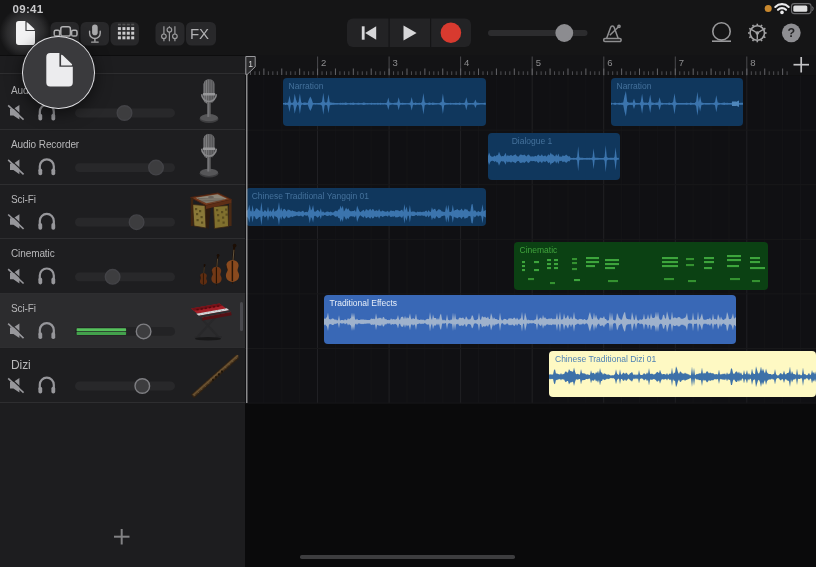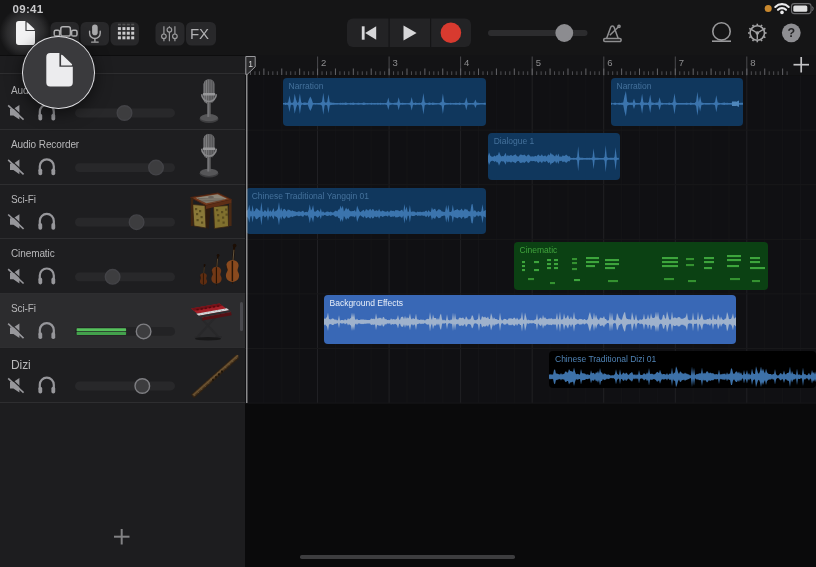--- a/index.html
+++ b/index.html
@@ -549,23 +549,23 @@
       <svg width="132.5" height="47.5" viewBox="0 0 132.5 47.5" style="position:absolute;left:0;top:2px">
         <path d="M121,23.75 L128,20.4 L128,27.1 Z M121,21.6 h4 v4.3 h-4 Z" fill="#4e86bb"></path>
       </svg>
       <div style="position:absolute;left:6px;top:3px;font-size:8.5px;color:#44719b;white-space:nowrap">Narration</div>
     </div>
     <div style="position:absolute;left:487.7px;top:132.9px;width:132px;height:47.5px;background:#10375d;border-radius:4px;overflow:hidden">
       <svg width="132" height="47.5" viewBox="0 0 132 47.5" style="position:absolute;left:0;top:2px">
         <line x1="2" y1="23.8" x2="130" y2="23.8" stroke="#3b74ad" stroke-width="1"></line>
         <path d="M0.0,20.9 L1.1,17.6 L2.2,20.4 L3.3,21.6 L4.4,21.7 L5.5,21.6 L6.6,20.6 L7.7,21.4 L8.8,20.1 L9.9,20.2 L11.0,16.7 L12.1,19.5 L13.2,21.4 L14.3,20.9 L15.4,21.3 L16.5,20.1 L17.6,17.8 L18.7,21.6 L19.8,20.0 L20.9,20.9 L22.0,20.6 L23.1,19.7 L24.2,21.1 L25.3,20.4 L26.4,19.9 L27.5,19.2 L28.6,20.7 L29.7,21.4 L30.8,21.6 L31.9,19.8 L33.0,19.5 L34.1,19.9 L35.2,20.2 L36.3,19.6 L37.4,20.5 L38.5,21.6 L39.6,20.1 L40.7,19.6 L41.8,20.7 L42.9,21.7 L44.0,21.3 L45.1,21.6 L46.2,21.4 L47.3,20.7 L48.4,21.5 L49.5,20.3 L50.6,19.6 L51.7,21.0 L52.8,20.8 L53.9,19.3 L55.0,21.3 L56.1,21.1 L57.2,20.2 L58.3,21.7 L59.4,20.8 L60.5,19.3 L61.6,20.4 L62.7,17.5 L63.8,19.4 L64.9,19.5 L66.0,20.7 L67.1,21.5 L68.2,19.1 L69.3,21.2 L70.4,18.4 L71.5,21.7 L72.6,21.5 L73.7,21.7 L74.8,20.2 L75.9,21.1 L77.0,20.8 L78.1,19.5 L79.2,20.5 L80.3,21.5 L81.4,20.9 L82.5,22.7 L83.6,23.1 L84.7,23.1 L85.8,22.7 L86.9,22.9 L88.0,23.1 L89.1,21.9 L90.2,11.2 L91.3,22.2 L92.4,22.7 L93.5,22.7 L94.6,22.8 L95.7,23.0 L96.8,23.0 L97.9,23.1 L99.0,22.8 L100.1,22.9 L101.2,22.8 L102.3,23.0 L103.4,23.0 L104.5,22.2 L105.6,13.2 L106.7,22.5 L107.8,22.7 L108.9,22.7 L110.0,22.8 L111.1,23.0 L112.2,22.9 L113.3,23.0 L114.4,23.1 L115.5,23.1 L116.6,21.7 L117.7,10.2 L118.8,22.1 L119.9,22.7 L121.0,22.9 L122.1,22.7 L123.2,22.7 L124.3,22.7 L125.4,23.0 L126.5,22.0 L127.6,12.2 L128.7,22.4 L129.8,23.0 L130.9,22.8 L130.9,24.7 L129.8,24.5 L128.7,25.1 L127.6,35.2 L126.5,25.5 L125.4,24.5 L124.3,24.8 L123.2,24.8 L122.1,24.8 L121.0,24.6 L119.9,24.8 L118.8,25.4 L117.7,37.2 L116.6,25.8 L115.5,24.4 L114.4,24.4 L113.3,24.5 L112.2,24.6 L111.1,24.5 L110.0,24.7 L108.9,24.8 L107.8,24.8 L106.7,25.0 L105.6,34.2 L104.5,25.3 L103.4,24.5 L102.3,24.5 L101.2,24.7 L100.1,24.6 L99.0,24.7 L97.9,24.4 L96.8,24.5 L95.7,24.5 L94.6,24.7 L93.5,24.8 L92.4,24.8 L91.3,25.2 L90.2,36.2 L89.1,25.6 L88.0,24.4 L86.9,24.6 L85.8,24.8 L84.7,24.4 L83.6,24.4 L82.5,24.8 L81.4,26.6 L80.3,26.0 L79.2,27.0 L78.1,28.0 L77.0,26.7 L75.9,26.4 L74.8,27.3 L73.7,25.8 L72.6,26.0 L71.5,25.8 L70.4,29.1 L69.3,26.3 L68.2,28.4 L67.1,26.0 L66.0,26.8 L64.9,28.0 L63.8,28.1 L62.7,30.0 L61.6,27.1 L60.5,28.2 L59.4,26.7 L58.3,25.8 L57.2,27.3 L56.1,26.4 L55.0,26.2 L53.9,28.2 L52.8,26.7 L51.7,26.5 L50.6,27.9 L49.5,27.2 L48.4,26.0 L47.3,26.8 L46.2,26.1 L45.1,25.9 L44.0,26.2 L42.9,25.8 L41.8,26.8 L40.7,27.9 L39.6,27.4 L38.5,25.9 L37.4,27.0 L36.3,27.9 L35.2,27.3 L34.1,27.6 L33.0,28.0 L31.9,27.7 L30.8,25.9 L29.7,26.1 L28.6,26.8 L27.5,28.3 L26.4,27.6 L25.3,27.1 L24.2,26.4 L23.1,27.8 L22.0,26.9 L20.9,26.6 L19.8,27.5 L18.7,25.9 L17.6,29.7 L16.5,27.4 L15.4,26.2 L14.3,26.6 L13.2,26.1 L12.1,28.0 L11.0,30.8 L9.9,27.3 L8.8,27.4 L7.7,26.1 L6.6,26.9 L5.5,25.9 L4.4,25.8 L3.3,25.9 L2.2,27.1 L1.1,29.9 L0.0,26.6 Z" fill="#3b74ad"></path>
       </svg>
-      <div style="position:absolute;left:6px;top:3px;font-size:8.5px;color:#44719b;white-space:nowrap">Dialogue 1</div>
+      <div style="position:absolute;left:24px;top:3px;font-size:8.5px;color:#44719b;white-space:nowrap">Dialogue 1</div>
     </div>
-    <div style="position:absolute;left:245.7px;top:187.5px;width:240px;height:46px;background:#10375d;border-radius:4px;overflow:hidden">
+    <div style="position:absolute;left:245.7px;top:187.5px;width:240px;height:38px;background:#10375d;border-radius:4px;overflow:hidden">
       <svg width="240" height="47.5" viewBox="0 0 240 47.5" style="position:absolute;left:0;top:2px">
         <line x1="2" y1="23.8" x2="238" y2="23.8" stroke="#3b74ad" stroke-width="1"></line>
         <path d="M0.0,21.1 L1.1,20.5 L2.2,19.3 L3.3,14.7 L4.4,21.0 L5.5,21.6 L6.6,14.9 L7.7,21.6 L8.8,21.1 L9.9,18.4 L11.0,18.3 L12.1,19.5 L13.2,20.6 L14.3,20.7 L15.4,12.1 L16.5,21.2 L17.6,22.0 L18.7,20.1 L19.8,20.8 L20.9,22.1 L22.0,16.6 L23.1,22.1 L24.2,20.1 L25.3,22.0 L26.4,20.6 L27.5,18.0 L28.6,22.0 L29.7,20.8 L30.8,20.4 L31.9,18.8 L33.0,12.1 L34.1,20.7 L35.2,17.6 L36.3,21.4 L37.4,19.2 L38.5,18.7 L39.6,20.1 L40.7,21.6 L41.8,19.5 L42.9,19.7 L44.0,20.1 L45.1,21.2 L46.2,20.2 L47.3,20.9 L48.4,21.2 L49.5,21.4 L50.6,22.1 L51.7,21.8 L52.8,21.2 L53.9,21.4 L55.0,22.0 L56.1,21.0 L57.2,20.8 L58.3,22.4 L59.4,22.0 L60.5,21.7 L61.6,22.2 L62.7,20.1 L63.8,14.3 L64.9,20.4 L66.0,19.1 L67.1,15.0 L68.2,21.4 L69.3,21.7 L70.4,21.1 L71.5,19.8 L72.6,20.6 L73.7,22.1 L74.8,18.3 L75.9,22.4 L77.0,21.3 L78.1,22.4 L79.2,22.4 L80.3,21.7 L81.4,21.4 L82.5,21.8 L83.6,22.3 L84.7,21.6 L85.8,22.2 L86.9,22.5 L88.0,21.9 L89.1,20.8 L90.2,20.7 L91.3,21.6 L92.4,19.6 L93.5,19.4 L94.6,15.6 L95.7,18.7 L96.8,15.6 L97.9,21.5 L99.0,20.0 L100.1,17.6 L101.2,19.8 L102.3,18.2 L103.4,20.4 L104.5,21.2 L105.6,21.2 L106.7,21.1 L107.8,20.9 L108.9,20.0 L110.0,22.2 L111.1,15.4 L112.2,18.6 L113.3,20.9 L114.4,22.2 L115.5,21.2 L116.6,20.6 L117.7,19.7 L118.8,21.8 L119.9,19.3 L121.0,19.4 L122.1,20.8 L123.2,19.8 L124.3,18.7 L125.4,20.7 L126.5,18.9 L127.6,19.4 L128.7,21.3 L129.8,20.6 L130.9,20.2 L132.0,21.2 L133.1,18.8 L134.2,21.2 L135.3,21.4 L136.4,20.6 L137.5,20.9 L138.6,21.6 L139.7,21.7 L140.8,21.5 L141.9,20.7 L143.0,22.4 L144.1,20.7 L145.2,20.6 L146.3,21.1 L147.4,20.7 L148.5,21.5 L149.6,19.9 L150.7,20.3 L151.8,20.3 L152.9,20.8 L154.0,21.3 L155.1,19.9 L156.2,19.7 L157.3,21.9 L158.4,13.9 L159.5,20.4 L160.6,16.4 L161.7,21.7 L162.8,21.7 L163.9,14.9 L165.0,22.1 L166.1,21.6 L167.2,21.6 L168.3,21.5 L169.4,22.2 L170.5,22.6 L171.6,21.4 L172.7,21.9 L173.8,21.8 L174.9,21.7 L176.0,22.2 L177.1,21.5 L178.2,21.9 L179.3,21.0 L180.4,20.4 L181.5,22.2 L182.6,20.0 L183.7,21.7 L184.8,21.9 L185.9,17.2 L187.0,20.1 L188.1,19.1 L189.2,18.7 L190.3,21.4 L191.4,20.6 L192.5,19.2 L193.6,19.5 L194.7,19.9 L195.8,21.5 L196.9,21.6 L198.0,22.0 L199.1,21.8 L200.2,15.0 L201.3,20.8 L202.4,14.8 L203.5,22.1 L204.6,22.0 L205.7,21.3 L206.8,14.8 L207.9,21.0 L209.0,19.9 L210.1,20.0 L211.2,19.1 L212.3,20.1 L213.4,20.4 L214.5,20.0 L215.6,18.6 L216.7,20.5 L217.8,20.8 L218.9,18.4 L220.0,19.8 L221.1,19.3 L222.2,21.1 L223.3,21.6 L224.4,21.2 L225.5,14.5 L226.6,14.1 L227.7,21.5 L228.8,19.9 L229.9,21.3 L231.0,22.4 L232.1,20.7 L233.2,21.8 L234.3,22.1 L235.4,21.0 L236.5,14.2 L237.6,21.5 L238.7,20.5 L239.8,19.9 L239.8,27.6 L238.7,27.0 L237.6,26.0 L236.5,33.3 L235.4,26.5 L234.3,25.4 L233.2,25.7 L232.1,26.8 L231.0,25.1 L229.9,26.2 L228.8,27.6 L227.7,26.0 L226.6,33.4 L225.5,33.0 L224.4,26.3 L223.3,25.9 L222.2,26.4 L221.1,28.2 L220.0,27.7 L218.9,29.1 L217.8,26.7 L216.7,27.0 L215.6,28.9 L214.5,27.5 L213.4,27.1 L212.3,27.4 L211.2,28.4 L210.1,27.5 L209.0,27.6 L207.9,26.5 L206.8,32.7 L205.7,26.2 L204.6,25.5 L203.5,25.4 L202.4,32.7 L201.3,26.7 L200.2,32.5 L199.1,25.7 L198.0,25.5 L196.9,25.9 L195.8,26.0 L194.7,27.6 L193.6,28.0 L192.5,28.3 L191.4,26.9 L190.3,26.1 L189.2,28.8 L188.1,28.4 L187.0,27.4 L185.9,30.3 L184.8,25.6 L183.7,25.8 L182.6,27.5 L181.5,25.3 L180.4,27.1 L179.3,26.5 L178.2,25.6 L177.1,26.0 L176.0,25.3 L174.9,25.8 L173.8,25.7 L172.7,25.6 L171.6,26.1 L170.5,24.9 L169.4,25.3 L168.3,26.0 L167.2,25.9 L166.1,25.9 L165.0,25.4 L163.9,32.6 L162.8,25.8 L161.7,25.8 L160.6,31.1 L159.5,27.1 L158.4,33.6 L157.3,25.6 L156.2,27.8 L155.1,27.6 L154.0,26.2 L152.9,26.7 L151.8,27.2 L150.7,27.2 L149.6,27.6 L148.5,26.0 L147.4,26.8 L146.3,26.4 L145.2,26.9 L144.1,26.8 L143.0,25.1 L141.9,26.8 L140.8,26.0 L139.7,25.8 L138.6,25.9 L137.5,26.6 L136.4,26.9 L135.3,26.1 L134.2,26.3 L133.1,28.7 L132.0,26.3 L130.9,27.3 L129.8,26.9 L128.7,26.2 L127.6,28.1 L126.5,28.6 L125.4,26.8 L124.3,28.8 L123.2,27.7 L122.1,26.7 L121.0,28.1 L119.9,28.2 L118.8,25.7 L117.7,27.8 L116.6,26.9 L115.5,26.3 L114.4,25.3 L113.3,26.6 L112.2,28.9 L111.1,32.1 L110.0,25.3 L108.9,27.5 L107.8,26.6 L106.7,26.4 L105.6,26.3 L104.5,26.3 L103.4,27.1 L102.3,29.3 L101.2,27.7 L100.1,29.9 L99.0,27.5 L97.9,26.0 L96.8,31.9 L95.7,28.8 L94.6,31.9 L93.5,28.1 L92.4,27.9 L91.3,25.9 L90.2,26.8 L89.1,26.7 L88.0,25.6 L86.9,25.0 L85.8,25.3 L84.7,25.9 L83.6,25.2 L82.5,25.7 L81.4,26.1 L80.3,25.8 L79.2,25.1 L78.1,25.1 L77.0,26.2 L75.9,25.1 L74.8,29.2 L73.7,25.4 L72.6,26.9 L71.5,27.7 L70.4,26.4 L69.3,25.8 L68.2,26.1 L67.1,32.5 L66.0,28.4 L64.9,27.1 L63.8,33.2 L62.7,27.4 L61.6,25.3 L60.5,25.8 L59.4,25.5 L58.3,25.1 L57.2,26.7 L56.1,26.5 L55.0,25.5 L53.9,26.1 L52.8,26.3 L51.7,25.7 L50.6,25.4 L49.5,26.1 L48.4,26.3 L47.3,26.6 L46.2,27.3 L45.1,26.3 L44.0,27.4 L42.9,27.8 L41.8,28.0 L40.7,25.9 L39.6,27.4 L38.5,28.8 L37.4,28.3 L36.3,26.1 L35.2,29.9 L34.1,26.8 L33.0,35.4 L31.9,28.7 L30.8,27.1 L29.7,26.7 L28.6,25.5 L27.5,29.5 L26.4,26.9 L25.3,25.5 L24.2,27.4 L23.1,25.4 L22.0,30.9 L20.9,25.4 L19.8,26.7 L18.7,27.4 L17.6,25.5 L16.5,26.3 L15.4,35.4 L14.3,26.8 L13.2,26.9 L12.1,28.0 L11.0,29.2 L9.9,29.1 L8.8,26.4 L7.7,25.9 L6.6,32.6 L5.5,25.9 L4.4,26.5 L3.3,32.8 L2.2,28.2 L1.1,27.0 L0.0,26.4 Z" fill="#3b74ad"></path>
       </svg>
       <div style="position:absolute;left:6px;top:3px;font-size:8.5px;color:#44719b;white-space:nowrap">Chinese Traditional Yangqin 01</div>
     </div>
     <div style="position:absolute;left:513.5px;top:242.1px;width:254px;height:47.5px;background:#0b4113;border-radius:4px;overflow:hidden">
       <svg width="254" height="47.5" viewBox="0 0 254 47.5" style="position:absolute;left:0;top:0">
         <rect x="8" y="19" width="3" height="2.1" fill="#3da43c"></rect>
         <rect x="8" y="23" width="3" height="2.1" fill="#3da43c"></rect>
@@ -610,23 +610,23 @@
         <rect x="236" y="25" width="15" height="2.1" fill="#3da43c"></rect>
         <rect x="238" y="38" width="8" height="2.1" fill="#349230"></rect>
       </svg>
       <div style="position:absolute;left:6px;top:3px;font-size:8.5px;color:#40a33d">Cinematic</div>
     </div>
     <div style="position:absolute;left:323.5px;top:294.5px;width:412.5px;height:49.5px;background:#3968b6;border-radius:4px;overflow:hidden">
       <svg width="412.5" height="49.5" viewBox="0 0 412.5 49.5" style="position:absolute;left:0;top:2px">
         <line x1="2" y1="24.8" x2="410.5" y2="24.8" stroke="#9fb2cc" stroke-width="1"></line>
         <path d="M0.0,21.0 L1.0,22.2 L2.0,20.9 L3.0,20.1 L4.0,15.6 L5.0,21.9 L6.0,22.3 L7.0,22.6 L8.0,21.5 L9.0,21.5 L10.0,22.1 L11.0,22.9 L12.0,22.3 L13.0,23.6 L14.0,23.1 L15.0,18.3 L16.0,23.7 L17.0,22.9 L18.0,23.1 L19.0,23.0 L20.0,23.4 L21.0,22.1 L22.0,23.1 L23.0,23.2 L24.0,21.1 L25.0,22.4 L26.0,21.5 L27.0,21.1 L28.0,15.6 L29.0,20.6 L30.0,15.8 L31.0,22.0 L32.0,22.9 L33.0,21.6 L34.0,22.9 L35.0,22.9 L36.0,23.1 L37.0,22.3 L38.0,22.8 L39.0,22.3 L40.0,22.8 L41.0,22.8 L42.0,22.7 L43.0,23.1 L44.0,22.9 L45.0,23.0 L46.0,23.1 L47.0,21.4 L48.0,21.8 L49.0,22.0 L50.0,21.4 L51.0,22.5 L52.0,16.2 L53.0,21.3 L54.0,21.8 L55.0,20.5 L56.0,21.2 L57.0,20.5 L58.0,22.4 L59.0,19.9 L60.0,20.3 L61.0,22.6 L62.0,21.7 L63.0,23.1 L64.0,23.1 L65.0,22.8 L66.0,23.2 L67.0,21.3 L68.0,22.4 L69.0,22.3 L70.0,21.9 L71.0,22.8 L72.0,22.2 L73.0,21.6 L74.0,18.1 L75.0,22.3 L76.0,22.9 L77.0,20.3 L78.0,19.8 L79.0,19.7 L80.0,22.3 L81.0,18.8 L82.0,22.0 L83.0,20.0 L84.0,21.4 L85.0,20.5 L86.0,16.3 L87.0,21.6 L88.0,22.5 L89.0,20.7 L90.0,21.9 L91.0,21.7 L92.0,16.4 L93.0,22.5 L94.0,22.3 L95.0,23.1 L96.0,23.0 L97.0,22.3 L98.0,22.9 L99.0,22.6 L100.0,23.0 L101.0,23.5 L102.0,22.4 L103.0,22.1 L104.0,21.7 L105.0,22.3 L106.0,15.0 L107.0,21.0 L108.0,22.9 L109.0,17.3 L110.0,20.9 L111.0,20.9 L112.0,21.1 L113.0,22.9 L114.0,21.0 L115.0,23.1 L116.0,18.3 L117.0,16.6 L118.0,22.3 L119.0,23.6 L120.0,22.6 L121.0,23.6 L122.0,23.2 L123.0,17.3 L124.0,22.7 L125.0,23.1 L126.0,23.6 L127.0,22.2 L128.0,22.9 L129.0,15.4 L130.0,23.0 L131.0,16.0 L132.0,22.4 L133.0,21.9 L134.0,22.9 L135.0,21.1 L136.0,20.4 L137.0,21.1 L138.0,21.3 L139.0,20.3 L140.0,21.8 L141.0,22.6 L142.0,19.3 L143.0,20.7 L144.0,22.8 L145.0,22.2 L146.0,22.5 L147.0,21.3 L148.0,18.1 L149.0,19.3 L150.0,22.8 L151.0,22.9 L152.0,23.3 L153.0,22.5 L154.0,22.0 L155.0,15.4 L156.0,22.4 L157.0,22.7 L158.0,19.0 L159.0,20.0 L160.0,20.5 L161.0,19.5 L162.0,20.8 L163.0,20.9 L164.0,19.6 L165.0,22.0 L166.0,21.9 L167.0,16.1 L168.0,19.0 L169.0,22.5 L170.0,20.3 L171.0,21.9 L172.0,21.9 L173.0,22.2 L174.0,23.1 L175.0,23.1 L176.0,15.6 L177.0,22.0 L178.0,23.4 L179.0,23.0 L180.0,21.8 L181.0,22.1 L182.0,21.9 L183.0,23.2 L184.0,22.4 L185.0,21.1 L186.0,21.7 L187.0,20.9 L188.0,22.0 L189.0,21.8 L190.0,20.4 L191.0,21.0 L192.0,22.7 L193.0,20.6 L194.0,22.3 L195.0,23.1 L196.0,21.4 L197.0,21.4 L198.0,14.7 L199.0,22.5 L200.0,23.1 L201.0,15.4 L202.0,19.2 L203.0,23.6 L204.0,22.6 L205.0,23.1 L206.0,23.2 L207.0,23.2 L208.0,22.9 L209.0,23.4 L210.0,23.3 L211.0,22.6 L212.0,22.5 L213.0,16.2 L214.0,23.2 L215.0,21.9 L216.0,20.9 L217.0,20.5 L218.0,22.5 L219.0,17.8 L220.0,21.4 L221.0,20.1 L222.0,21.8 L223.0,22.1 L224.0,22.2 L225.0,21.3 L226.0,21.9 L227.0,21.3 L228.0,21.6 L229.0,22.6 L230.0,21.6 L231.0,22.3 L232.0,21.6 L233.0,15.8 L234.0,22.8 L235.0,21.5 L236.0,14.4 L237.0,22.9 L238.0,21.9 L239.0,22.4 L240.0,16.2 L241.0,20.7 L242.0,21.7 L243.0,19.8 L244.0,17.7 L245.0,21.8 L246.0,22.0 L247.0,19.3 L248.0,22.2 L249.0,21.4 L250.0,14.8 L251.0,21.5 L252.0,21.7 L253.0,22.5 L254.0,22.9 L255.0,22.3 L256.0,21.8 L257.0,22.3 L258.0,21.9 L259.0,23.3 L260.0,21.9 L261.0,22.2 L262.0,23.2 L263.0,22.9 L264.0,21.7 L265.0,17.5 L266.0,15.0 L267.0,19.0 L268.0,22.3 L269.0,22.0 L270.0,15.4 L271.0,21.8 L272.0,17.4 L273.0,21.1 L274.0,22.5 L275.0,23.0 L276.0,20.7 L277.0,20.5 L278.0,21.3 L279.0,20.9 L280.0,19.0 L281.0,22.0 L282.0,22.1 L283.0,23.6 L284.0,23.6 L285.0,22.9 L286.0,14.7 L287.0,23.1 L288.0,15.5 L289.0,22.8 L290.0,23.1 L291.0,23.7 L292.0,22.2 L293.0,16.0 L294.0,18.0 L295.0,21.3 L296.0,21.5 L297.0,23.0 L298.0,22.3 L299.0,18.7 L300.0,16.0 L301.0,14.8 L302.0,20.4 L303.0,22.0 L304.0,21.9 L305.0,22.6 L306.0,21.9 L307.0,23.0 L308.0,14.9 L309.0,19.3 L310.0,23.3 L311.0,22.2 L312.0,17.1 L313.0,22.5 L314.0,23.4 L315.0,23.4 L316.0,22.1 L317.0,23.1 L318.0,22.6 L319.0,21.9 L320.0,16.6 L321.0,22.4 L322.0,21.8 L323.0,21.7 L324.0,16.9 L325.0,21.5 L326.0,21.8 L327.0,16.0 L328.0,20.5 L329.0,21.1 L330.0,21.0 L331.0,19.9 L332.0,14.4 L333.0,20.6 L334.0,14.4 L335.0,21.0 L336.0,22.7 L337.0,22.7 L338.0,22.2 L339.0,18.2 L340.0,17.5 L341.0,21.5 L342.0,21.6 L343.0,14.3 L344.0,18.0 L345.0,21.8 L346.0,22.9 L347.0,22.1 L348.0,14.6 L349.0,21.6 L350.0,20.4 L351.0,20.5 L352.0,20.8 L353.0,21.4 L354.0,19.9 L355.0,20.2 L356.0,20.2 L357.0,22.1 L358.0,21.4 L359.0,21.9 L360.0,20.8 L361.0,21.1 L362.0,19.2 L363.0,15.7 L364.0,22.8 L365.0,22.8 L366.0,23.4 L367.0,22.4 L368.0,23.0 L369.0,15.3 L370.0,22.8 L371.0,22.6 L372.0,22.8 L373.0,22.9 L374.0,14.6 L375.0,22.2 L376.0,21.9 L377.0,19.3 L378.0,16.2 L379.0,21.4 L380.0,23.1 L381.0,22.4 L382.0,23.0 L383.0,21.9 L384.0,22.1 L385.0,22.2 L386.0,20.6 L387.0,23.1 L388.0,22.7 L389.0,16.6 L390.0,22.5 L391.0,21.7 L392.0,22.3 L393.0,23.0 L394.0,17.1 L395.0,19.4 L396.0,23.1 L397.0,19.5 L398.0,22.0 L399.0,22.7 L400.0,22.9 L401.0,21.5 L402.0,21.8 L403.0,15.1 L404.0,17.5 L405.0,22.3 L406.0,22.1 L407.0,22.1 L408.0,20.1 L409.0,16.2 L410.0,21.7 L411.0,20.9 L412.0,20.1 L412.0,29.4 L411.0,28.6 L410.0,27.8 L409.0,33.3 L408.0,29.4 L407.0,27.4 L406.0,27.4 L405.0,27.2 L404.0,32.0 L403.0,34.4 L402.0,27.7 L401.0,28.0 L400.0,26.6 L399.0,26.8 L398.0,27.5 L397.0,30.0 L396.0,26.4 L395.0,30.1 L394.0,32.4 L393.0,26.5 L392.0,27.2 L391.0,27.8 L390.0,27.0 L389.0,32.9 L388.0,26.8 L387.0,26.4 L386.0,28.9 L385.0,27.3 L384.0,27.4 L383.0,27.6 L382.0,26.5 L381.0,27.1 L380.0,26.4 L379.0,28.1 L378.0,33.3 L377.0,30.2 L376.0,27.6 L375.0,27.3 L374.0,34.9 L373.0,26.6 L372.0,26.7 L371.0,26.9 L370.0,26.7 L369.0,34.2 L368.0,26.5 L367.0,27.1 L366.0,26.1 L365.0,26.7 L364.0,26.7 L363.0,33.8 L362.0,30.3 L361.0,28.4 L360.0,28.7 L359.0,27.6 L358.0,28.1 L357.0,27.4 L356.0,29.3 L355.0,29.3 L354.0,29.6 L353.0,28.1 L352.0,28.7 L351.0,29.0 L350.0,29.1 L349.0,27.9 L348.0,34.9 L347.0,27.4 L346.0,26.6 L345.0,27.7 L344.0,31.5 L343.0,35.2 L342.0,27.9 L341.0,28.0 L340.0,32.0 L339.0,31.3 L338.0,27.3 L337.0,26.8 L336.0,26.8 L335.0,28.5 L334.0,35.1 L333.0,28.9 L332.0,35.1 L331.0,29.6 L330.0,28.5 L329.0,28.4 L328.0,29.0 L327.0,33.5 L326.0,27.7 L325.0,28.0 L324.0,32.6 L323.0,27.8 L322.0,27.7 L321.0,27.1 L320.0,32.9 L319.0,27.6 L318.0,26.9 L317.0,26.4 L316.0,27.4 L315.0,26.1 L314.0,26.1 L313.0,27.0 L312.0,32.4 L311.0,27.3 L310.0,26.2 L309.0,30.2 L308.0,34.6 L307.0,26.5 L306.0,27.6 L305.0,26.9 L304.0,27.6 L303.0,27.5 L302.0,29.1 L301.0,34.7 L300.0,33.5 L299.0,30.8 L298.0,27.2 L297.0,26.5 L296.0,28.0 L295.0,28.2 L294.0,31.5 L293.0,33.5 L292.0,27.3 L291.0,25.8 L290.0,26.4 L289.0,26.7 L288.0,34.0 L287.0,26.4 L286.0,34.8 L285.0,26.6 L284.0,25.9 L283.0,25.9 L282.0,27.4 L281.0,27.5 L280.0,30.5 L279.0,28.6 L278.0,28.2 L277.0,29.0 L276.0,28.8 L275.0,26.5 L274.0,27.0 L273.0,28.4 L272.0,32.1 L271.0,27.7 L270.0,34.1 L269.0,27.5 L268.0,27.2 L267.0,30.5 L266.0,34.5 L265.0,32.0 L264.0,27.8 L263.0,26.6 L262.0,26.3 L261.0,27.3 L260.0,27.6 L259.0,26.2 L258.0,27.6 L257.0,27.2 L256.0,27.7 L255.0,27.2 L254.0,26.6 L253.0,27.0 L252.0,27.8 L251.0,28.0 L250.0,34.7 L249.0,28.1 L248.0,27.3 L247.0,30.2 L246.0,27.5 L245.0,27.7 L244.0,31.8 L243.0,29.7 L242.0,27.8 L241.0,28.8 L240.0,33.3 L239.0,27.1 L238.0,27.6 L237.0,26.6 L236.0,35.1 L235.0,28.0 L234.0,26.7 L233.0,33.7 L232.0,27.9 L231.0,27.2 L230.0,27.9 L229.0,26.9 L228.0,27.9 L227.0,28.2 L226.0,27.6 L225.0,28.2 L224.0,27.3 L223.0,27.4 L222.0,27.7 L221.0,29.4 L220.0,28.1 L219.0,31.7 L218.0,27.0 L217.0,29.0 L216.0,28.6 L215.0,27.6 L214.0,26.3 L213.0,33.3 L212.0,27.0 L211.0,26.9 L210.0,26.2 L209.0,26.1 L208.0,26.6 L207.0,26.3 L206.0,26.3 L205.0,26.4 L204.0,26.9 L203.0,25.9 L202.0,30.3 L201.0,34.1 L200.0,26.4 L199.0,27.0 L198.0,34.8 L197.0,28.1 L196.0,28.1 L195.0,26.4 L194.0,27.2 L193.0,28.9 L192.0,26.8 L191.0,28.5 L190.0,29.1 L189.0,27.7 L188.0,27.5 L187.0,28.6 L186.0,27.8 L185.0,28.4 L184.0,27.1 L183.0,26.3 L182.0,27.6 L181.0,27.4 L180.0,27.7 L179.0,26.5 L178.0,26.1 L177.0,27.5 L176.0,33.9 L175.0,26.4 L174.0,26.4 L173.0,27.3 L172.0,27.6 L171.0,27.6 L170.0,29.2 L169.0,27.0 L168.0,30.5 L167.0,33.4 L166.0,27.6 L165.0,27.5 L164.0,29.9 L163.0,28.6 L162.0,28.7 L161.0,30.0 L160.0,29.0 L159.0,29.5 L158.0,30.5 L157.0,26.8 L156.0,27.1 L155.0,34.1 L154.0,27.5 L153.0,27.0 L152.0,26.2 L151.0,26.6 L150.0,26.7 L149.0,30.2 L148.0,31.4 L147.0,28.2 L146.0,27.0 L145.0,27.3 L144.0,26.7 L143.0,28.8 L142.0,30.2 L141.0,26.9 L140.0,27.7 L139.0,29.2 L138.0,28.2 L137.0,28.4 L136.0,29.1 L135.0,28.4 L134.0,26.6 L133.0,27.6 L132.0,27.1 L131.0,33.5 L130.0,26.5 L129.0,34.1 L128.0,26.6 L127.0,27.3 L126.0,25.9 L125.0,26.4 L124.0,26.8 L123.0,32.2 L122.0,26.3 L121.0,25.9 L120.0,26.9 L119.0,25.9 L118.0,27.2 L117.0,32.9 L116.0,31.2 L115.0,26.4 L114.0,28.5 L113.0,26.6 L112.0,28.4 L111.0,28.6 L110.0,28.6 L109.0,32.2 L108.0,26.6 L107.0,28.5 L106.0,34.5 L105.0,27.2 L104.0,27.8 L103.0,27.4 L102.0,27.1 L101.0,26.0 L100.0,26.5 L99.0,26.9 L98.0,26.6 L97.0,27.2 L96.0,26.5 L95.0,26.4 L94.0,27.2 L93.0,27.0 L92.0,33.1 L91.0,27.8 L90.0,27.6 L89.0,28.8 L88.0,27.0 L87.0,27.9 L86.0,33.2 L85.0,29.0 L84.0,28.1 L83.0,29.5 L82.0,27.5 L81.0,30.7 L80.0,27.2 L79.0,29.8 L78.0,29.7 L77.0,29.2 L76.0,26.6 L75.0,27.2 L74.0,31.4 L73.0,27.9 L72.0,27.3 L71.0,26.7 L70.0,27.6 L69.0,27.2 L68.0,27.1 L67.0,28.2 L66.0,26.3 L65.0,26.7 L64.0,26.4 L63.0,26.4 L62.0,27.8 L61.0,26.9 L60.0,29.2 L59.0,29.6 L58.0,27.1 L57.0,29.0 L56.0,28.3 L55.0,29.0 L54.0,27.7 L53.0,28.2 L52.0,33.3 L51.0,27.0 L50.0,28.1 L49.0,27.5 L48.0,27.7 L47.0,28.1 L46.0,26.4 L45.0,26.5 L44.0,26.6 L43.0,26.4 L42.0,26.8 L41.0,26.7 L40.0,26.7 L39.0,27.2 L38.0,26.7 L37.0,27.2 L36.0,26.4 L35.0,26.6 L34.0,26.6 L33.0,27.9 L32.0,26.6 L31.0,27.5 L30.0,33.7 L29.0,28.9 L28.0,33.9 L27.0,28.4 L26.0,28.0 L25.0,27.1 L24.0,28.4 L23.0,26.3 L22.0,26.4 L21.0,27.4 L20.0,26.1 L19.0,26.5 L18.0,26.4 L17.0,26.6 L16.0,25.8 L15.0,31.2 L14.0,26.4 L13.0,25.9 L12.0,27.2 L11.0,26.6 L10.0,27.4 L9.0,28.0 L8.0,28.0 L7.0,26.9 L6.0,27.2 L5.0,27.6 L4.0,33.9 L3.0,29.4 L2.0,28.6 L1.0,27.3 L0.0,28.5 Z" fill="#9fb2cc"></path>
       </svg>
-      <div style="position:absolute;left:6px;top:3px;font-size:8.5px;color:#e7eef8;white-space:nowrap">Background Effects</div>
+      <div style="position:absolute;left:6px;top:3px;font-size:8.5px;color:#e7eef8;white-space:nowrap">Traditional Effects</div>
     </div>
-    <div style="position:absolute;left:549px;top:351.3px;width:267px;height:37px;background:#000000;border-radius:4px;overflow:hidden">
+    <div style="position:absolute;left:549px;top:351.3px;width:267px;height:46px;background:#fef9c3;border-radius:4px;overflow:hidden">
       <svg width="267" height="47.5" viewBox="0 0 267 47.5" style="position:absolute;left:0;top:2px">
         <line x1="2" y1="23.8" x2="265" y2="23.8" stroke="#3d71a8" stroke-width="1"></line>
         <path d="M0.0,21.9 L1.0,21.1 L2.0,21.7 L3.0,21.3 L4.0,21.8 L5.0,17.0 L6.0,16.3 L7.0,20.8 L8.0,20.3 L9.0,21.2 L10.0,21.1 L11.0,21.8 L12.0,19.9 L13.0,21.7 L14.0,20.7 L15.0,21.2 L16.0,19.1 L17.0,18.3 L18.0,19.6 L19.0,19.4 L20.0,15.9 L21.0,17.7 L22.0,18.2 L23.0,18.2 L24.0,19.0 L25.0,14.6 L26.0,18.5 L27.0,21.2 L28.0,21.0 L29.0,20.7 L30.0,21.4 L31.0,21.5 L32.0,16.1 L33.0,20.3 L34.0,20.2 L35.0,20.4 L36.0,20.6 L37.0,21.4 L38.0,21.5 L39.0,21.2 L40.0,22.1 L41.0,21.7 L42.0,17.2 L43.0,20.6 L44.0,19.7 L45.0,19.9 L46.0,21.4 L47.0,18.9 L48.0,20.3 L49.0,17.8 L50.0,20.7 L51.0,15.0 L52.0,19.4 L53.0,19.5 L54.0,21.8 L55.0,20.2 L56.0,20.7 L57.0,20.9 L58.0,22.1 L59.0,21.2 L60.0,21.8 L61.0,22.0 L62.0,22.7 L63.0,21.9 L64.0,22.4 L65.0,22.1 L66.0,20.9 L67.0,16.2 L68.0,20.5 L69.0,21.4 L70.0,21.9 L71.0,16.2 L72.0,21.5 L73.0,21.5 L74.0,19.8 L75.0,19.7 L76.0,21.3 L77.0,19.6 L78.0,20.3 L79.0,21.7 L80.0,21.8 L81.0,20.3 L82.0,19.9 L83.0,18.7 L84.0,21.0 L85.0,22.3 L86.0,21.0 L87.0,22.4 L88.0,21.0 L89.0,22.3 L90.0,17.1 L91.0,21.4 L92.0,21.9 L93.0,22.0 L94.0,21.5 L95.0,20.0 L96.0,21.1 L97.0,21.5 L98.0,19.2 L99.0,21.0 L100.0,15.0 L101.0,20.7 L102.0,20.9 L103.0,20.5 L104.0,21.2 L105.0,21.5 L106.0,21.1 L107.0,20.3 L108.0,18.7 L109.0,19.2 L110.0,20.3 L111.0,16.7 L112.0,19.7 L113.0,21.5 L114.0,21.0 L115.0,21.0 L116.0,21.3 L117.0,21.8 L118.0,20.1 L119.0,22.0 L120.0,21.3 L121.0,20.3 L122.0,21.2 L123.0,14.4 L124.0,21.6 L125.0,19.4 L126.0,19.9 L127.0,13.3 L128.0,15.5 L129.0,19.3 L130.0,20.9 L131.0,18.5 L132.0,18.8 L133.0,20.5 L134.0,20.2 L135.0,21.0 L136.0,19.6 L137.0,20.7 L138.0,20.5 L139.0,21.6 L140.0,21.2 L141.0,22.5 L142.0,21.9 L143.0,13.5 L144.0,22.1 L145.0,14.7 L146.0,22.3 L147.0,21.6 L148.0,20.8 L149.0,21.3 L150.0,20.3 L151.0,20.5 L152.0,20.2 L153.0,14.4 L154.0,21.1 L155.0,19.4 L156.0,20.8 L157.0,19.6 L158.0,18.1 L159.0,19.0 L160.0,20.4 L161.0,19.4 L162.0,19.9 L163.0,20.5 L164.0,20.1 L165.0,20.9 L166.0,21.5 L167.0,20.9 L168.0,21.3 L169.0,21.6 L170.0,16.6 L171.0,21.7 L172.0,20.9 L173.0,21.5 L174.0,20.6 L175.0,21.3 L176.0,20.3 L177.0,22.0 L178.0,19.3 L179.0,21.5 L180.0,20.5 L181.0,20.8 L182.0,15.5 L183.0,15.4 L184.0,20.0 L185.0,21.2 L186.0,19.8 L187.0,18.5 L188.0,18.6 L189.0,20.6 L190.0,18.6 L191.0,21.0 L192.0,19.2 L193.0,21.8 L194.0,22.0 L195.0,16.9 L196.0,21.5 L197.0,20.8 L198.0,17.0 L199.0,21.8 L200.0,20.0 L201.0,22.1 L202.0,21.3 L203.0,15.5 L204.0,20.1 L205.0,20.9 L206.0,20.9 L207.0,13.3 L208.0,16.7 L209.0,20.1 L210.0,20.8 L211.0,18.3 L212.0,13.5 L213.0,18.4 L214.0,15.6 L215.0,18.4 L216.0,20.5 L217.0,15.5 L218.0,19.3 L219.0,20.5 L220.0,21.0 L221.0,20.9 L222.0,21.0 L223.0,22.0 L224.0,20.7 L225.0,21.3 L226.0,16.1 L227.0,21.0 L228.0,22.2 L229.0,22.5 L230.0,21.9 L231.0,20.6 L232.0,20.0 L233.0,21.6 L234.0,21.1 L235.0,17.6 L236.0,21.0 L237.0,21.5 L238.0,20.0 L239.0,20.0 L240.0,19.2 L241.0,13.6 L242.0,21.2 L243.0,17.9 L244.0,20.5 L245.0,21.2 L246.0,21.0 L247.0,22.3 L248.0,15.6 L249.0,21.7 L250.0,21.5 L251.0,21.4 L252.0,22.5 L253.0,21.8 L254.0,14.4 L255.0,21.5 L256.0,20.8 L257.0,22.1 L258.0,22.2 L259.0,21.5 L260.0,19.8 L261.0,21.9 L262.0,21.6 L263.0,17.0 L264.0,20.4 L265.0,18.7 L266.0,21.6 L267.0,18.3 L267.0,29.2 L266.0,25.9 L265.0,28.8 L264.0,27.1 L263.0,30.5 L262.0,25.9 L261.0,25.6 L260.0,27.7 L259.0,26.0 L258.0,25.3 L257.0,25.4 L256.0,26.7 L255.0,26.0 L254.0,33.1 L253.0,25.7 L252.0,25.0 L251.0,26.1 L250.0,26.0 L249.0,25.8 L248.0,31.9 L247.0,25.2 L246.0,26.5 L245.0,26.3 L244.0,27.0 L243.0,29.6 L242.0,26.3 L241.0,33.9 L240.0,28.3 L239.0,27.5 L238.0,27.5 L237.0,26.0 L236.0,26.5 L235.0,29.9 L234.0,26.4 L233.0,25.9 L232.0,27.5 L231.0,26.9 L230.0,25.6 L229.0,25.0 L228.0,25.3 L227.0,26.5 L226.0,31.4 L225.0,26.2 L224.0,26.8 L223.0,25.5 L222.0,26.5 L221.0,26.6 L220.0,26.5 L219.0,27.0 L218.0,28.2 L217.0,32.0 L216.0,27.0 L215.0,29.1 L214.0,31.9 L213.0,29.1 L212.0,34.0 L211.0,29.2 L210.0,26.7 L209.0,27.4 L208.0,30.8 L207.0,34.2 L206.0,26.6 L205.0,26.6 L204.0,27.4 L203.0,32.0 L202.0,26.2 L201.0,25.4 L200.0,27.5 L199.0,25.7 L198.0,30.5 L197.0,26.7 L196.0,26.0 L195.0,30.6 L194.0,25.5 L193.0,25.7 L192.0,28.3 L191.0,26.5 L190.0,28.9 L189.0,26.9 L188.0,28.9 L187.0,29.0 L186.0,27.7 L185.0,26.3 L184.0,27.5 L183.0,32.1 L182.0,32.0 L181.0,26.7 L180.0,27.0 L179.0,26.0 L178.0,28.2 L177.0,25.5 L176.0,27.2 L175.0,26.2 L174.0,26.9 L173.0,26.0 L172.0,26.6 L171.0,25.8 L170.0,30.9 L169.0,25.9 L168.0,26.2 L167.0,26.6 L166.0,26.0 L165.0,26.6 L164.0,27.4 L163.0,27.0 L162.0,27.6 L161.0,28.1 L160.0,27.1 L159.0,28.5 L158.0,29.4 L157.0,27.9 L156.0,26.7 L155.0,28.1 L154.0,26.4 L153.0,33.1 L152.0,27.3 L151.0,27.0 L150.0,27.2 L149.0,26.2 L148.0,26.7 L147.0,25.9 L146.0,25.2 L145.0,32.8 L144.0,25.4 L143.0,34.0 L142.0,25.6 L141.0,25.0 L140.0,26.3 L139.0,25.9 L138.0,27.0 L137.0,26.8 L136.0,27.9 L135.0,26.5 L134.0,27.3 L133.0,27.0 L132.0,28.7 L131.0,29.0 L130.0,26.6 L129.0,28.2 L128.0,32.0 L127.0,34.2 L126.0,27.6 L125.0,28.1 L124.0,25.9 L123.0,33.1 L122.0,26.3 L121.0,27.2 L120.0,26.2 L119.0,25.5 L118.0,27.4 L117.0,25.7 L116.0,26.2 L115.0,26.5 L114.0,26.5 L113.0,26.0 L112.0,27.8 L111.0,30.8 L110.0,27.2 L109.0,28.3 L108.0,28.8 L107.0,27.2 L106.0,26.4 L105.0,26.0 L104.0,26.3 L103.0,27.0 L102.0,26.6 L101.0,26.8 L100.0,32.5 L99.0,26.5 L98.0,28.3 L97.0,26.0 L96.0,26.4 L95.0,27.5 L94.0,26.0 L93.0,25.5 L92.0,25.6 L91.0,26.1 L90.0,30.4 L89.0,25.2 L88.0,26.5 L87.0,25.1 L86.0,26.5 L85.0,25.2 L84.0,26.5 L83.0,28.8 L82.0,27.6 L81.0,27.2 L80.0,25.7 L79.0,25.8 L78.0,27.2 L77.0,27.9 L76.0,26.2 L75.0,27.8 L74.0,27.7 L73.0,26.0 L72.0,26.0 L71.0,31.3 L70.0,25.6 L69.0,26.1 L68.0,27.0 L67.0,31.3 L66.0,26.6 L65.0,25.4 L64.0,25.1 L63.0,25.6 L62.0,24.8 L61.0,25.5 L60.0,25.7 L59.0,26.3 L58.0,25.4 L57.0,26.6 L56.0,26.8 L55.0,27.3 L54.0,25.7 L53.0,28.0 L52.0,28.1 L51.0,32.5 L50.0,26.8 L49.0,29.7 L48.0,27.2 L47.0,28.6 L46.0,26.1 L45.0,27.6 L44.0,27.8 L43.0,26.9 L42.0,30.3 L41.0,25.8 L40.0,25.4 L39.0,26.3 L38.0,26.0 L37.0,26.1 L36.0,26.9 L35.0,27.1 L34.0,27.3 L33.0,27.2 L32.0,31.4 L31.0,26.0 L30.0,26.1 L29.0,26.8 L28.0,26.5 L27.0,26.3 L26.0,29.0 L25.0,32.9 L24.0,28.5 L23.0,29.3 L22.0,29.3 L21.0,29.8 L20.0,31.6 L19.0,28.1 L18.0,27.9 L17.0,29.2 L16.0,28.4 L15.0,26.3 L14.0,26.8 L13.0,25.8 L12.0,27.6 L11.0,25.7 L10.0,26.4 L9.0,26.3 L8.0,27.2 L7.0,26.7 L6.0,31.2 L5.0,30.5 L4.0,25.7 L3.0,26.2 L2.0,25.8 L1.0,26.4 L0.0,25.6 Z" fill="#3d71a8"></path>
       </svg>
       <div style="position:absolute;left:6px;top:3px;font-size:8.5px;color:#4f82b4;white-space:nowrap">Chinese Traditional Dizi 01</div>
     </div>
     <svg width="14" height="349" viewBox="0 0 14 349" style="position:absolute;left:244.5px;top:55px">
 <line x1="1.8" y1="2" x2="1.8" y2="348" stroke="#a9a9ab" stroke-width="1.2"></line>
 <path d="M0.8,1.5 H10.2 V11.8 L2.3,19.3 H0.8 Z" fill="#2b2b2d" stroke="#98989c" stroke-width="1"></path>
 <text x="3.2" y="11.5" font-size="8.5" fill="#d2d2d4" font-family="Liberation Sans,sans-serif">1</text>

